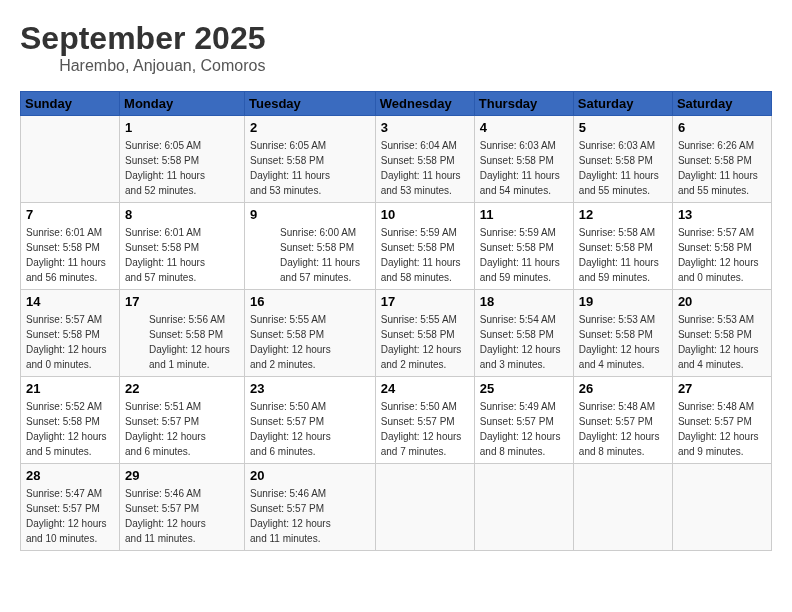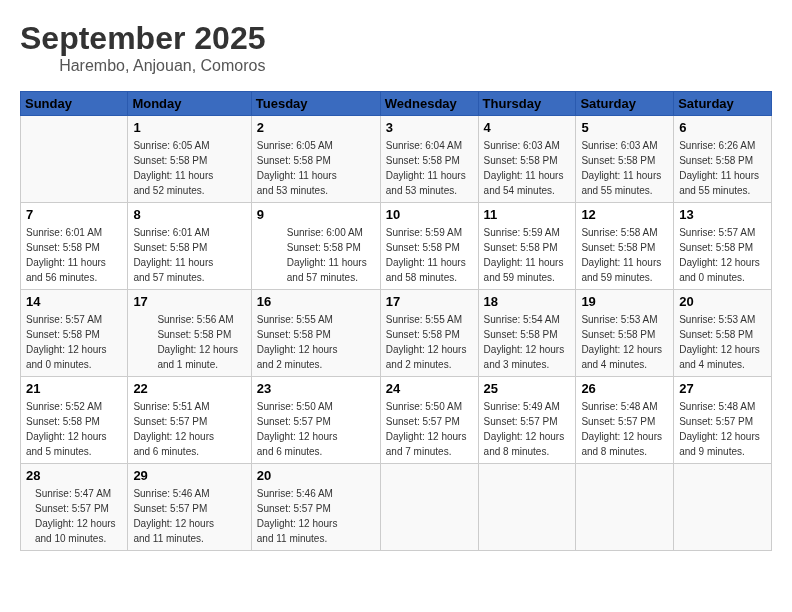--- a/index.html
+++ b/index.html
@@ -293,21 +293,21 @@
           <span class="day-number">27</span>
           <div class="day-info" style="white-space: pre-line;">Sunrise: 5:48 AM
 Sunset: 5:57 PM
 Daylight: 12 hours
 and 9 minutes.</div>
         </td>
       </tr>
       <tr>
         <td>
           <span class="day-number">28</span>
-          <div class="day-info" style="white-space: pre-line; margin-left: 9px;">Sunrise: 5:47 AM
+          <div class="day-info" style="white-space: pre-line;">Sunrise: 5:47 AM
 Sunset: 5:57 PM
 Daylight: 12 hours
 and 10 minutes.</div>
         </td>
         <td>
           <span class="day-number">29</span>
           <div class="day-info" style="white-space: pre-line;">Sunrise: 5:46 AM
 Sunset: 5:57 PM
 Daylight: 12 hours
 and 11 minutes.</div>

